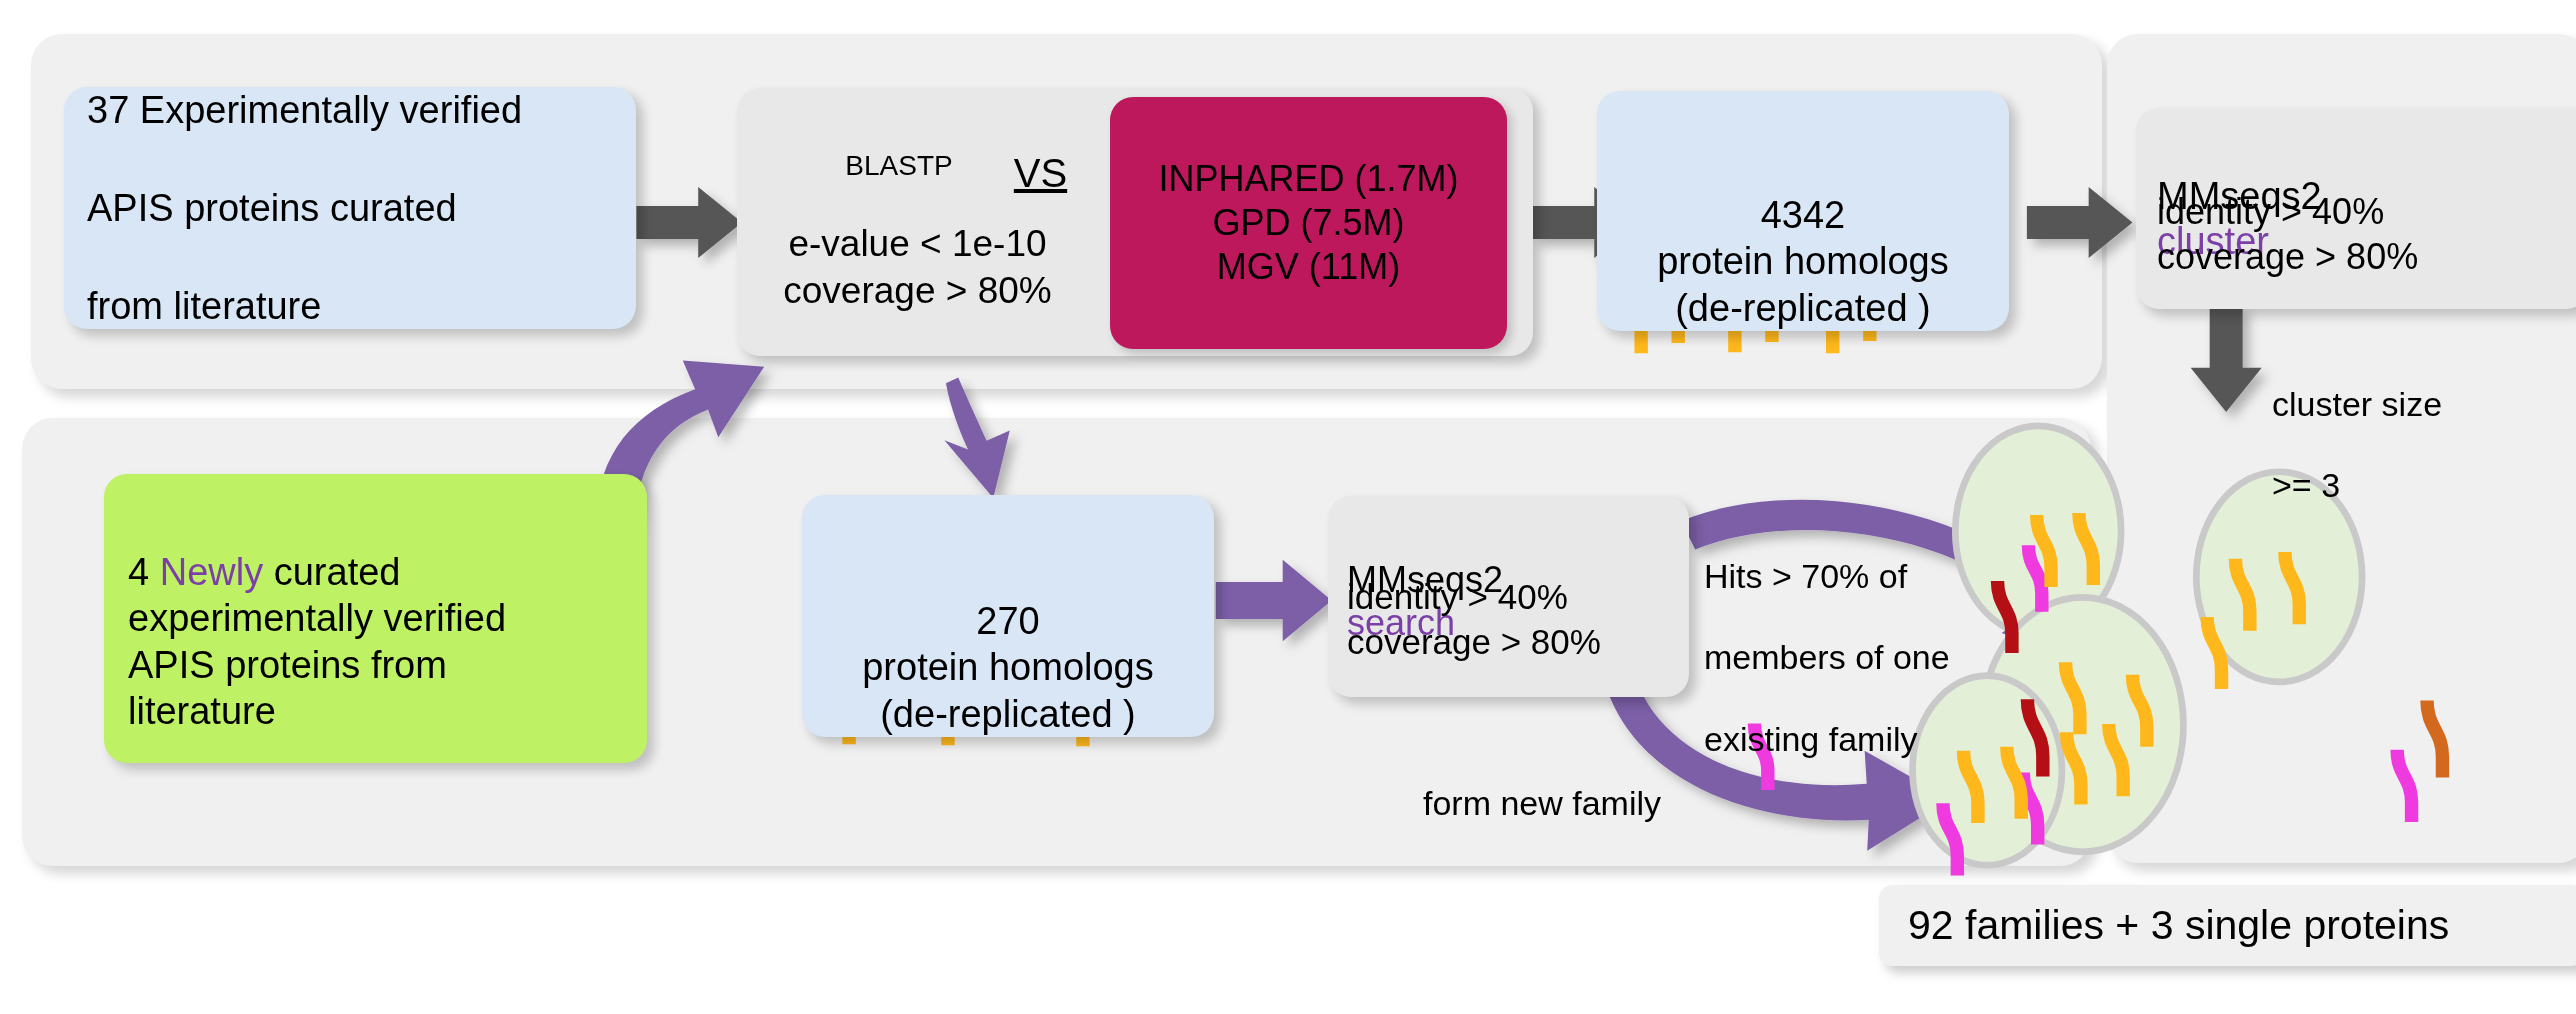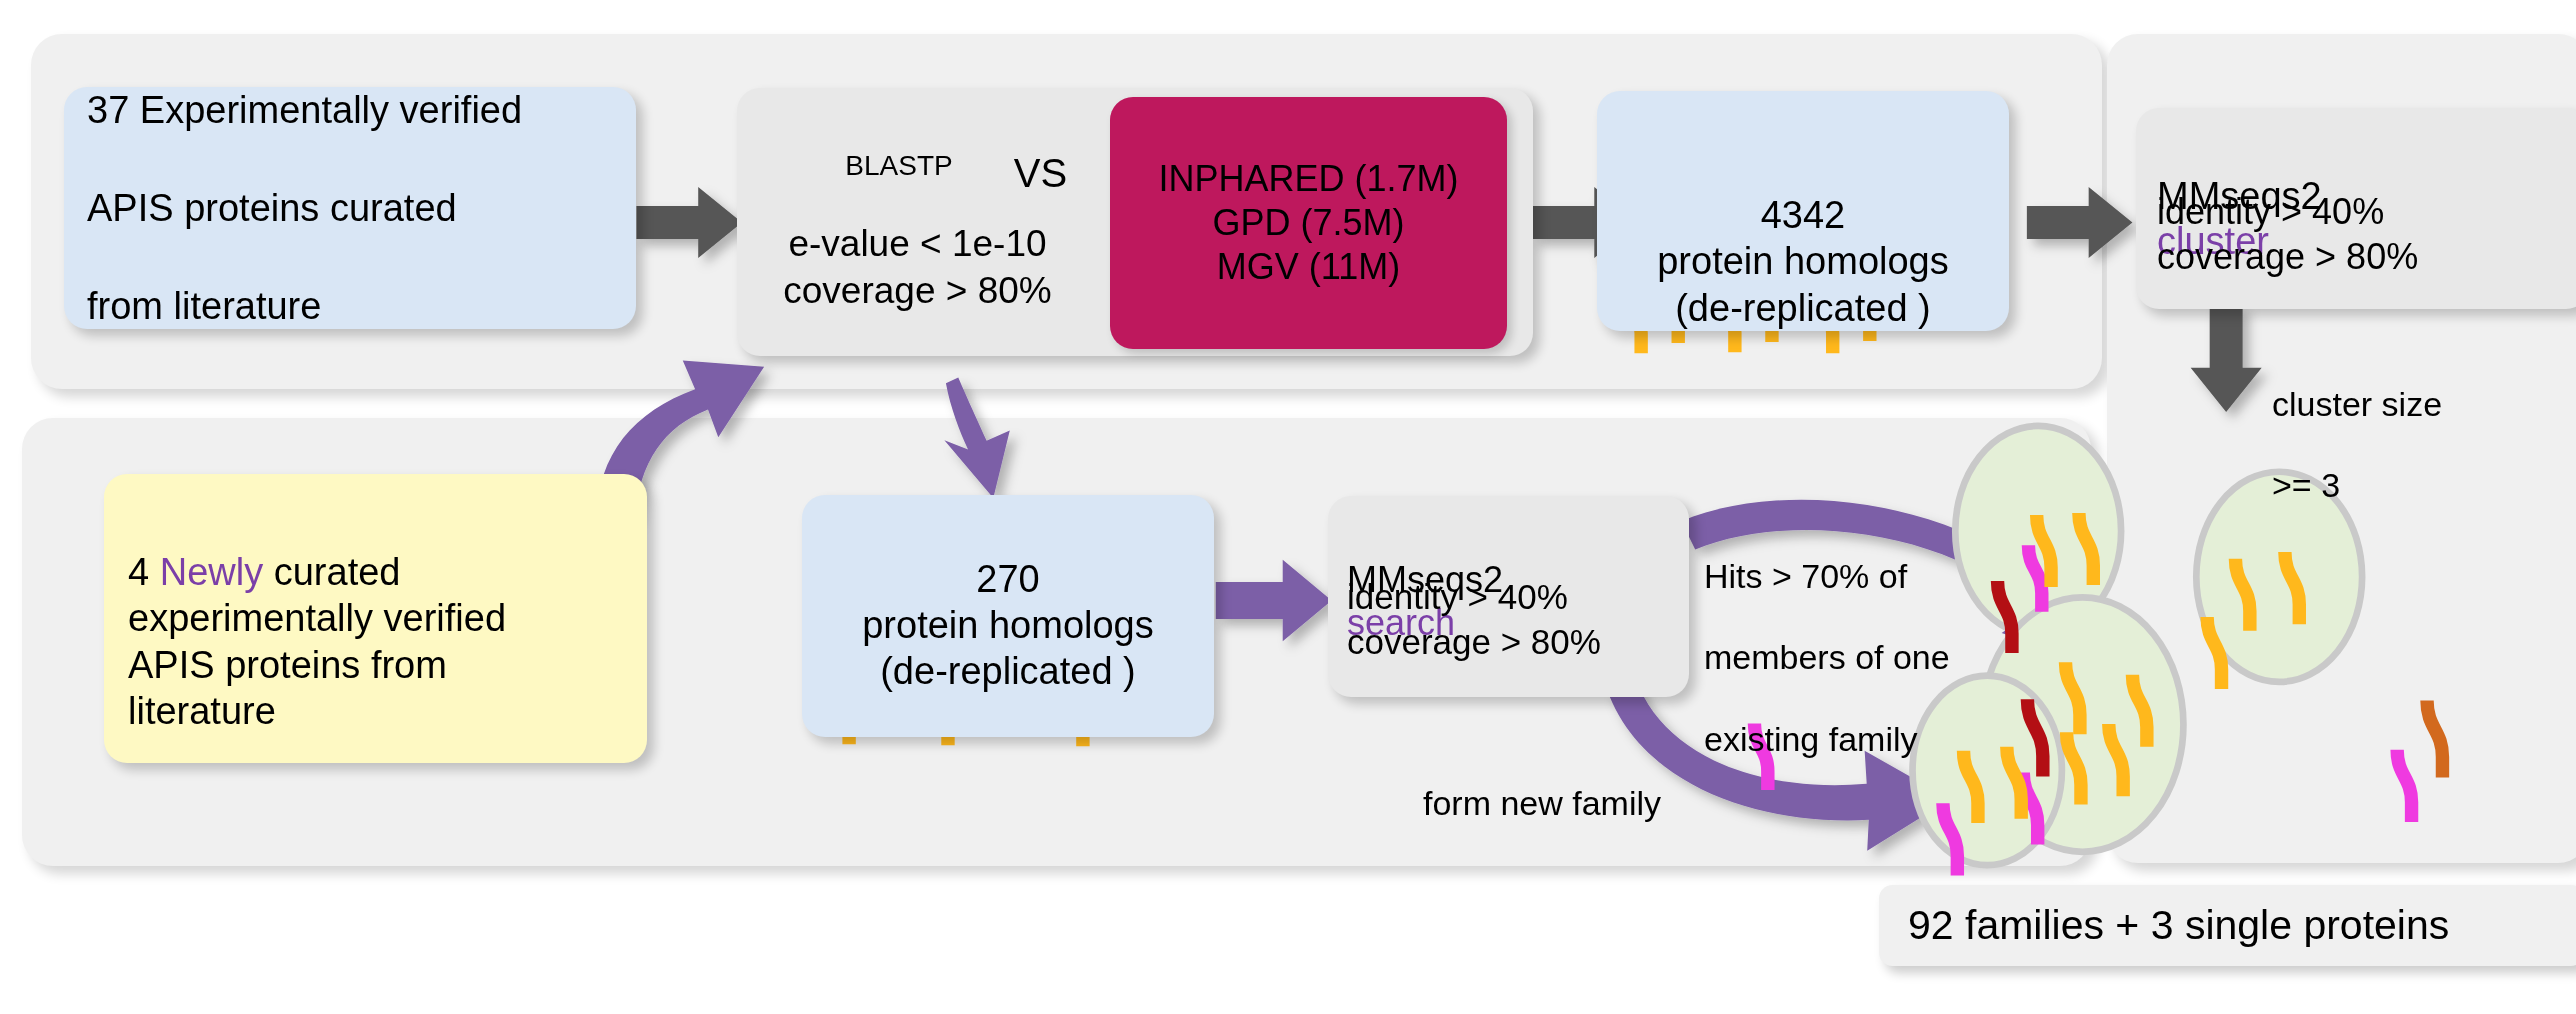--- a/index.html
+++ b/index.html
@@ -3,21 +3,21 @@
 <meta charset="utf-8">
 <style>
   html,body{margin:0;padding:0;background:#ffffff;}
   body{font-family:"Liberation Sans", sans-serif;}
   #stage{position:relative;width:2602px;height:1014px;background:#ffffff;overflow:hidden;}
   .panel{position:absolute;background:#f0f0f0;border-radius:31px;
          box-shadow:7.2px 7.2px 11.3px rgba(0,0,0,.16);}
   .card{position:absolute;border-radius:23px;box-shadow:6.2px 6.2px 10.3px rgba(0,0,0,.20);
         box-sizing:border-box;display:flex;flex-direction:column;justify-content:center;}
   .card.blue{background:#d9e6f5;}
-  .card.lav{background:#fef9c3;}
+  .card.lav{background:#bef264;}
   .card.gray{background:#e8e8e8;}
   .card.white{background:#be185d;box-shadow:4.1px 4.1px 8.2px rgba(0,0,0,.17);}
   .card.result{background:#f0f0f0;border-radius:13.4px;}
   .txt{color:#000;line-height:1.22;white-space:pre-line;}
   .big{font-size:38px;}
   .med{font-size:36px;}
   .lbl{position:absolute;font-size:34px;color:#000;line-height:1.2;white-space:pre-line;}
   .purple{color:#7B3FA8;text-align:center;}
   .ctr{text-align:center;}
   .lft{text-align:left;}
@@ -143,21 +143,21 @@
   </svg>
 
   <div class="card blue" style="left:64px;top:87px;width:572px;height:242px;padding:0 23px;justify-content:space-between;">
     <div class="txt big lft">37 Experimentally verified</div>
     <div class="txt big lft">APIS proteins curated</div>
     <div class="txt big lft">from literature</div>
   </div>
 
   <div class="card gray" style="left:737px;top:88px;width:796px;height:268px;"></div>
   <div class="lbl ctr" style="left:788px;top:149px;width:222px;font-size:28px;">BLASTP</div>
-  <div class="lbl ctr" style="left:994px;top:149px;width:93px;font-size:40px;">VS</div>
+  <div class="lbl ctr" style="left:994px;top:149px;width:93px;font-size:40px;text-decoration:underline;">VS</div>
   <div class="lbl ctr" style="left:750px;top:222px;width:335px;font-size:37px;">e-value &lt; 1e-10</div>
   <div class="lbl ctr" style="left:750px;top:269px;width:335px;font-size:37px;">coverage &gt; 80%</div>
 
   <div class="card white" style="left:1110px;top:97px;width:397px;height:252px;padding:0 15.5px;">
     <div class="txt med ctr">INPHARED (1.7M)</div>
     <div class="txt med ctr">GPD (7.5M)</div>
     <div class="txt med ctr">MGV (11M)</div>
   </div>
 
   <div class="card blue" style="left:1597px;top:91px;width:412px;height:240px;justify-content:flex-end;padding-top:17.5px;">
@@ -181,21 +181,21 @@
 
   <div class="card lav" style="left:104px;top:474px;width:543px;height:289px;padding:0 24px;">
     <div class="txt big lft">
       <span>4 </span><span class="purple">Newly</span><span> curated</span>
     </div>
     <div class="txt big lft">experimentally verified</div>
     <div class="txt big lft">APIS proteins from</div>
     <div class="txt big lft">literature</div>
   </div>
 
-  <div class="card blue" style="left:802px;top:495px;width:412px;height:242px;justify-content:center;padding-top:18.5px;">
+  <div class="card blue" style="left:802px;top:495px;width:412px;height:242px;justify-content:flex-end;padding-top:18.5px;">
     <div class="txt big ctr">270</div>
     <div class="txt big ctr">protein homologs</div>
     <div class="txt big ctr">(de-replicated )</div>
   </div>
 
   <div class="card gray" style="left:1328px;top:496px;width:361px;height:201px;"></div>
   <div class="lbl lft" style="left:1347px;top:515px;width:361px;font-size:36px;">
     <span>MMseqs2</span>
     <span class="purple">search</span>
   </div>

